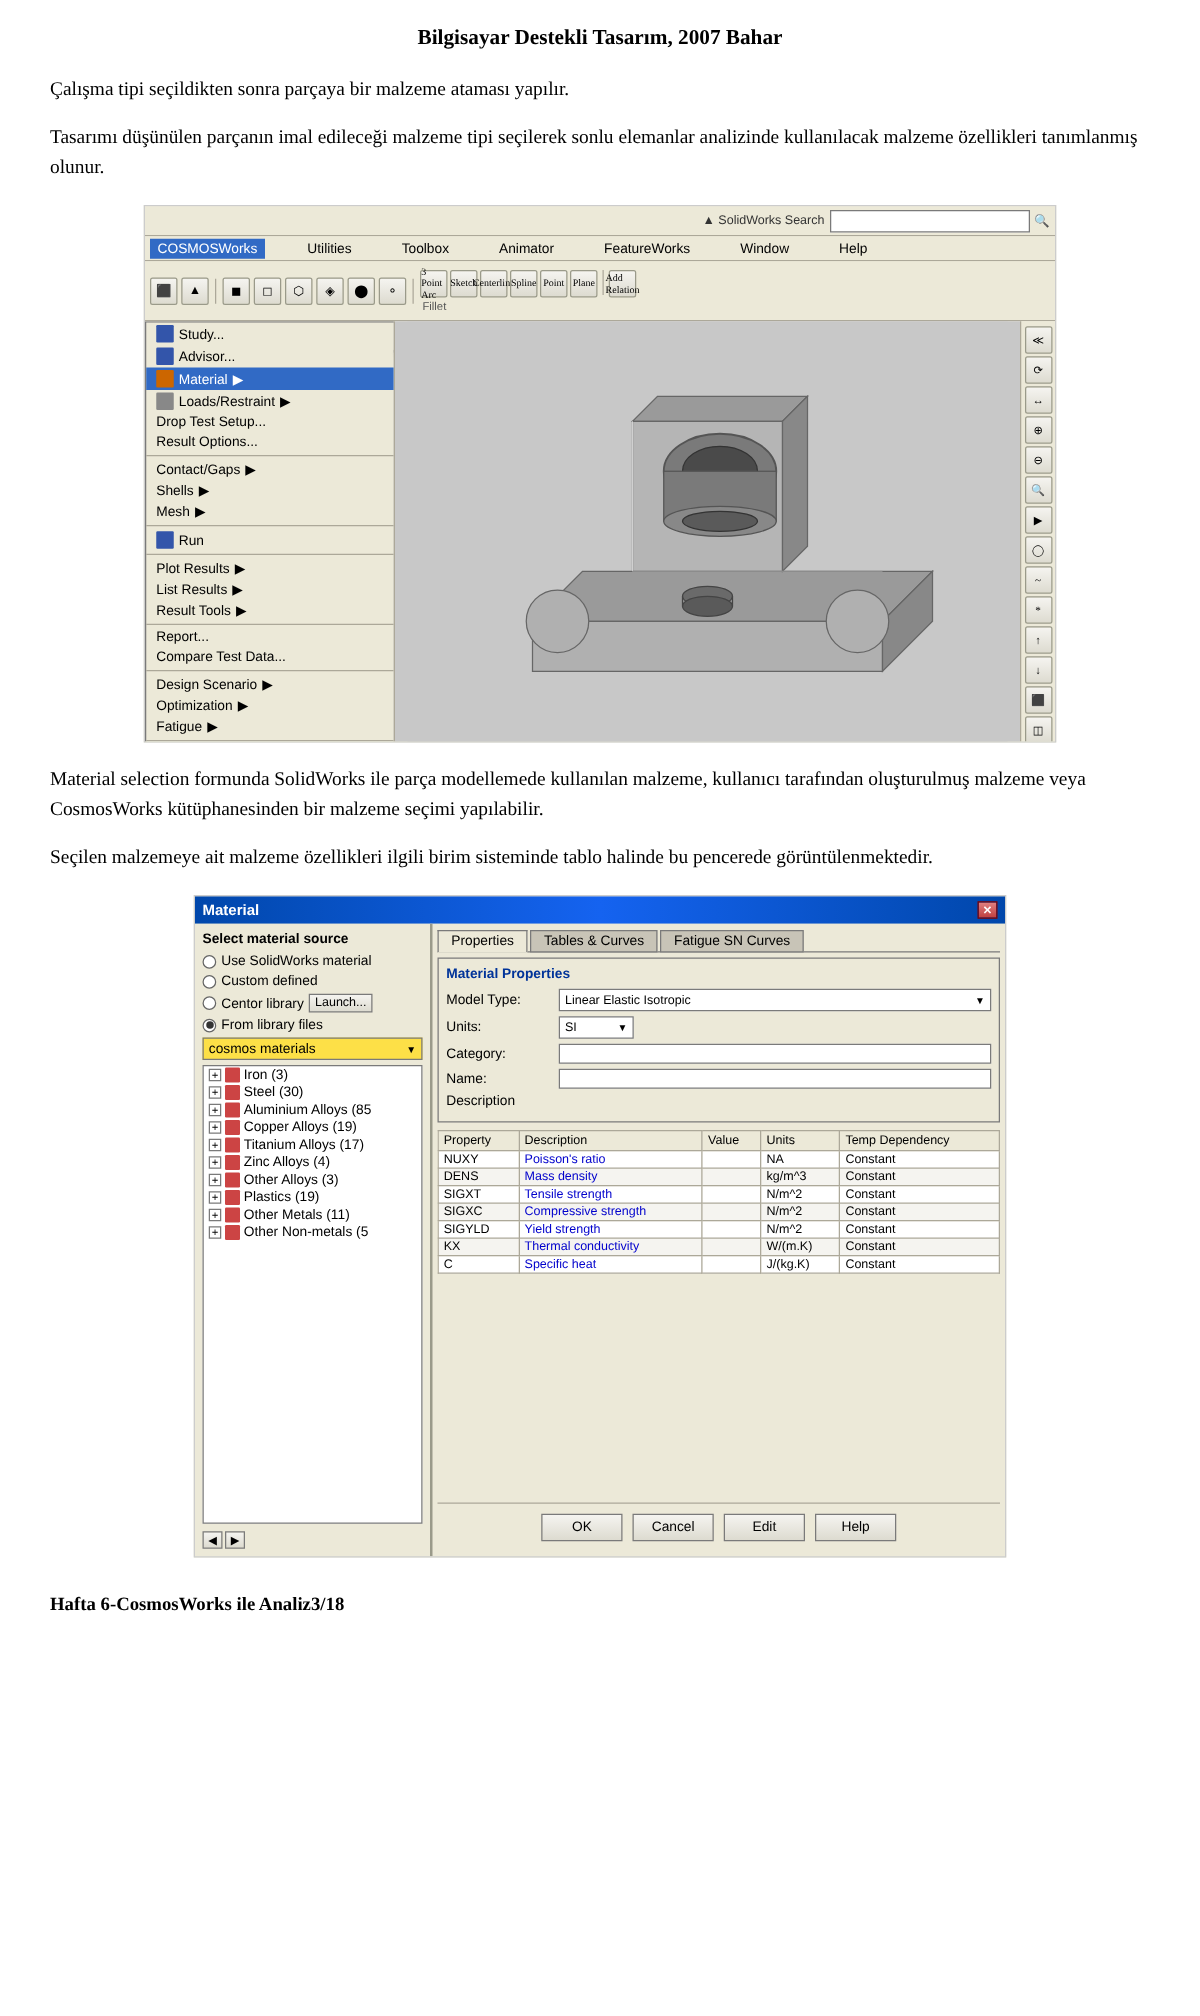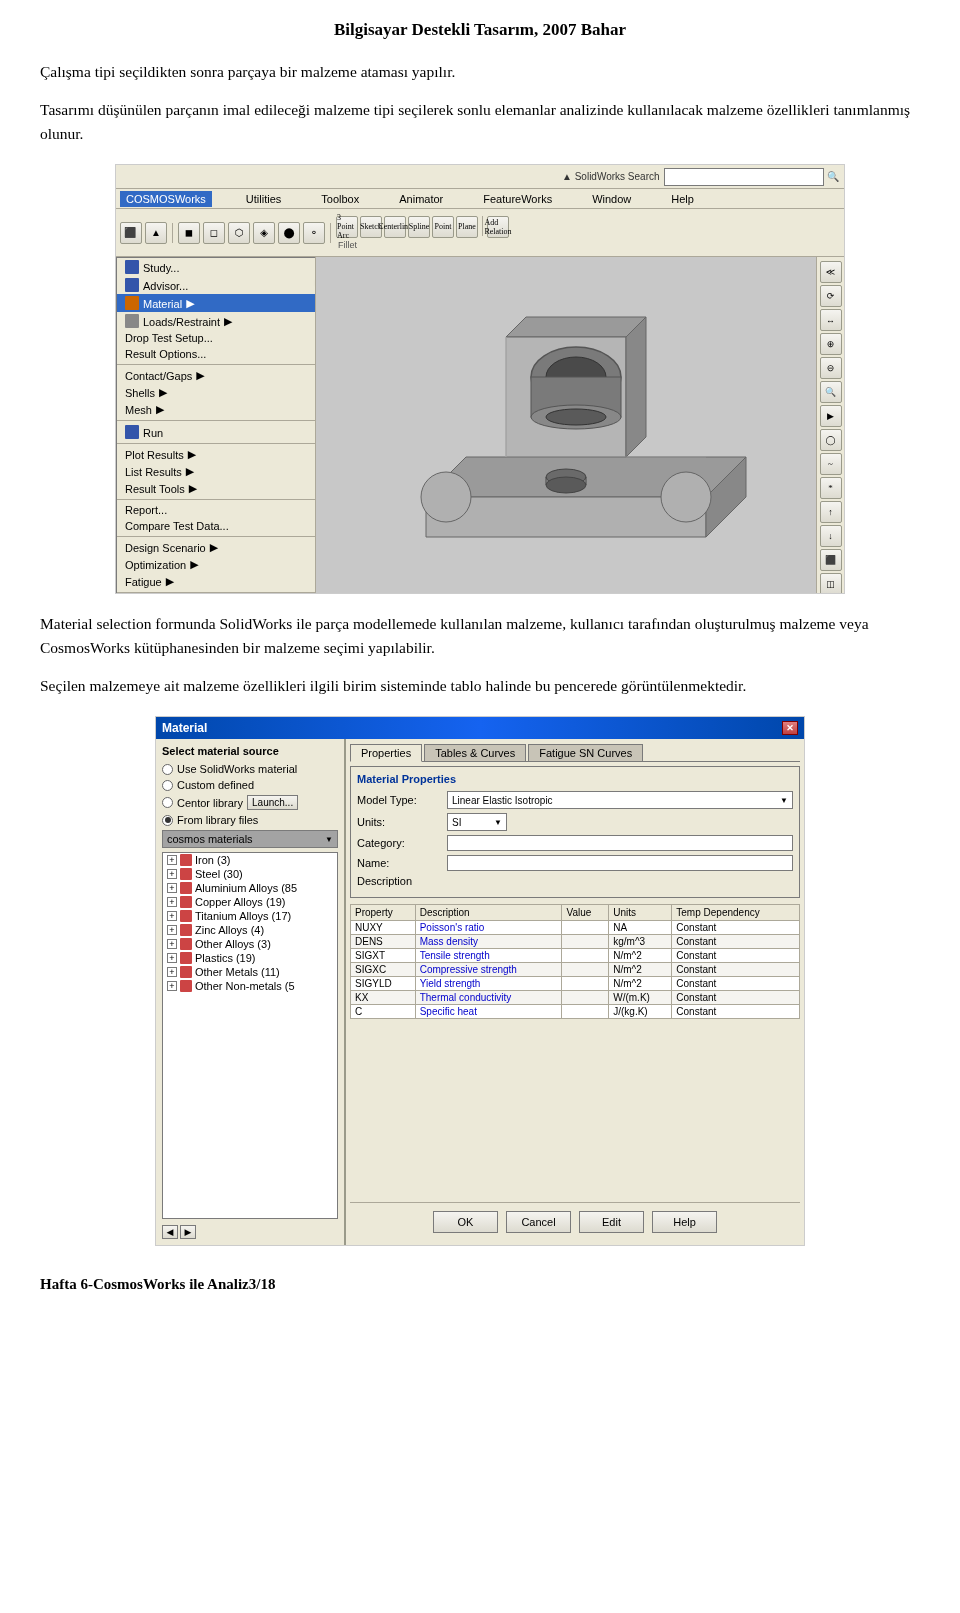--- a/index.html
+++ b/index.html
@@ -216,21 +216,21 @@
       background: white;
       display: flex; align-items: center; justify-content: center;
     }
     .radio-circle.selected::after {
       content: '';
       width: 6px; height: 6px;
       border-radius: 50%;
       background: #333;
     }
     .mat-dropdown {
-      background: #a3a3a3;
+      background: #fde047;
       border: 1px solid #7a7a7a;
       padding: 1px 4px;
       font-size: 11px;
       height: 18px;
       display: flex; align-items: center; justify-content: space-between;
     }
     .launch-btn {
       border: 1px solid #7a7a7a;
       background: linear-gradient(to bottom, #f5f4f0, #dddbd0);
       padding: 1px 4px;

